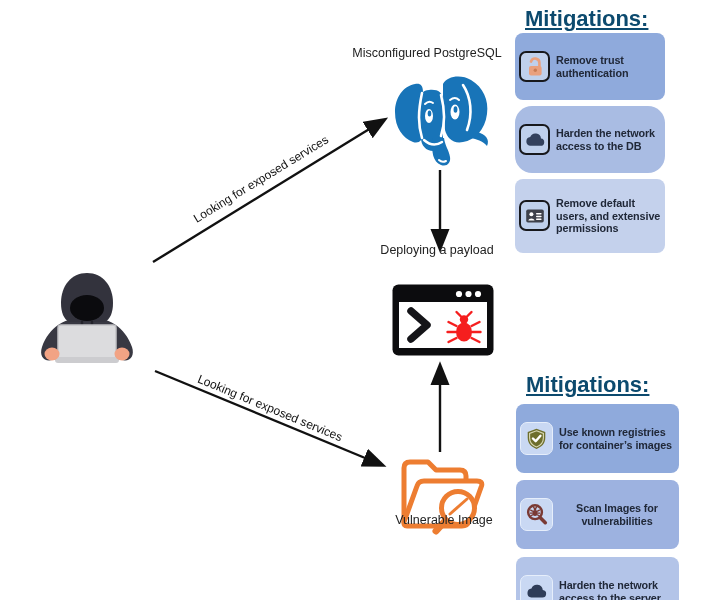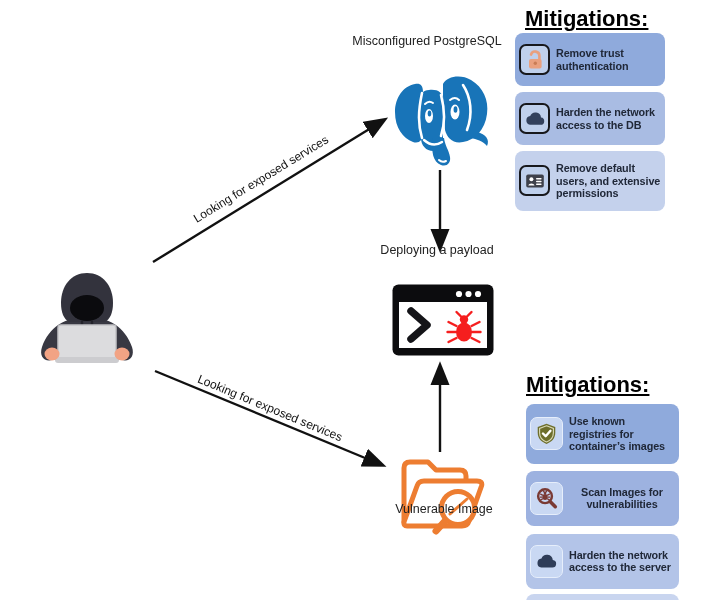--- a/index.html
+++ b/index.html
@@ -23,30 +23,30 @@
   }
   .arrow-label.top { left:149px; top:172px; transform:rotate(-31.5deg); }
   .arrow-label.bot { left:158px; top:401px; transform:rotate(22.5deg); }
 
   
   .panel { position:absolute; }
   .panel-top { left:515px; top:6px;  width:150px; }
   .panel-bot { left:516px; top:372px; width:163px; }
   .panel-title {
     font-size:22px; font-weight:bold; text-decoration:underline;
-    color:#000000; line-height:26px; margin-left:10px; white-space:nowrap;
+    color:#0c4a6e; line-height:26px; margin-left:10px; white-space:nowrap;
   }
   .mbox {
     display:flex; align-items:center; border-radius:8px;
-    padding:11px 4px; box-sizing:border-box;
+    padding:18px 4px; box-sizing:border-box;
   }
   .panel-top .mbox { min-height:39px; margin-top:6px; }
   .panel-top .mbox:nth-of-type(2) { margin-top:1px; }
   .panel-top .mbox.tall { min-height:44px;align-items:center; }
-  .panel-bot .mbox { min-height:39px;margin-left:10px; }
+  .panel-bot .mbox { min-height:39px; }
   .panel-bot .mbox.b1 { margin-top:6px; }
   .panel-bot .mbox.b2 { margin-top:7px; min-height:40px;text-align:center; }
   .panel-bot .mbox.b3 { margin-top:8px; min-height:40px; }
   .panel-bot .mbox.b4 { margin-top:5px; min-height:40px; }
 
   .tile {
     flex:0 0 auto; width:30px; height:30px; border-radius:7px;
     display:flex; align-items:center; justify-content:center;
   }
   .tile-dark  { background:#bfd0ec; border:2.5px solid #17181c; width:27px; height:27px; }
@@ -80,21 +80,21 @@
     <path d="M50,50 C28,50 12,60 5,80 C2,89 7,95 15,93 L85,93 C93,95 98,89 95,80 C88,60 72,50 50,50 Z" fill="#383842"></path>
     <path d="M50,6 C34,6 24,19 24,36 C24,46 27,52 32,55 L68,55 C73,52 76,46 76,36 C76,19 66,6 50,6 Z" fill="#33333d"></path>
     <ellipse cx="50" cy="41" rx="17" ry="13" fill="#0b0b0e"></ellipse>
     <path d="M45,55 L45,63 M55,55 L55,63" stroke="#23232b" stroke-width="2.4" stroke-linecap="round"></path>
     <rect x="21" y="58" width="58" height="34" rx="3" fill="#dcdcde" stroke="#c2c2c6" stroke-width="1.5"></rect>
     <rect x="18" y="90" width="64" height="6" rx="3" fill="#cccccf"></rect>
     <ellipse cx="15" cy="87" rx="7.5" ry="6.5" fill="#f2a384"></ellipse>
     <ellipse cx="85" cy="87" rx="7.5" ry="6.5" fill="#f2a384"></ellipse>
   </svg>
 
-  <div class="node-label" style="left:342px;top:34px;">Misconfigured PostgreSQL</div>
+  <div class="node-label" style="left:342px;top:46px;">Misconfigured PostgreSQL</div>
   <svg class="abs" style="left:389px;top:72px;" width="104" height="96" viewBox="0 0 104 96">
     <g fill="#1874B8">
       <path d="M26,12 C14,14 6,26 6,40 C6,56 14,66 24,70 C30,72 34,68 34,62 L34,20 C34,13 31,11 26,12 Z"></path>
       <path d="M40,18 C34,18 32,22 32,26 L32,66 C32,74 38,80 46,79 C52,78 54,74 54,68 L54,28 C54,20 48,17 40,18 Z"></path>
       <path d="M54,12 C58,4 72,2 82,8 C94,15 100,28 98,42 C96,58 86,68 74,70 C64,72 58,66 56,58 L54,24 Z"></path>
       <path d="M44,66 C42,80 44,90 52,93 C58,95 62,91 61,85 C60,78 56,74 55,66 Z"></path>
       <path d="M88,60 C97,62 101,68 98,74 C94,69 87,67 82,66 Z"></path>
     </g>
     <g fill="none" stroke="#ffffff" stroke-linecap="round">
       <path d="M33,21 C29,40 29,52 33,66" stroke-width="2.6"></path>
@@ -137,37 +137,37 @@
 
   <svg class="abs" style="left:398px;top:452px;" width="90" height="84" viewBox="0 0 90 84">
     <g fill="none" stroke="#ED7D31" stroke-width="5" stroke-linejoin="round" stroke-linecap="round">
       <path d="M6,70 L6,16 Q6,10 12,10 L30,10 L38,18 L62,18 Q68,18 68,24 L68,28"></path>
       <path d="M6,70 L19,34 Q20.5,29 26,29 L79,29 Q85,29 83.5,34 L71,69 Q69.5,74 64,74 L9,74 Q5.5,74 6,70 Z" fill="#ffffff"></path>
     </g>
     <circle cx="60" cy="56" r="16.5" fill="#ffffff" stroke="#ED7D31" stroke-width="5"></circle>
     <path d="M52,62 L69,47" stroke="#ED7D31" stroke-width="3" stroke-linecap="round"></path>
     <path d="M47,69 L38,79" stroke="#ED7D31" stroke-width="7" stroke-linecap="round"></path>
   </svg>
-  <div class="node-label" style="left:359px;top:502px;">Vulnerable Image</div>
+  <div class="node-label" style="left:359px;top:513px;">Vulnerable Image</div>
 
   <div class="panel panel-top">
     <div class="panel-title">Mitigations:</div>
 
     <div class="mbox" style="background: rgb(143, 170, 220);">
       <span class="tile tile-dark">
         <svg width="22" height="22" viewBox="0 0 22 22">
           <path d="M15.4,10 L15.4,7 a4.3,4.3 0 0 0 -8.4,-1.4" fill="none" stroke="#E9A07E" stroke-width="2.6" stroke-linecap="round"></path>
           <rect x="5" y="10" width="12.6" height="9.6" rx="2" fill="#E9A07E"></rect>
           <circle cx="11.3" cy="14.3" r="1.7" fill="#c97c55"></circle>
         </svg>
       </span>
       <span class="mtext">Remove trust authentication</span>
     </div>
 
-    <div class="mbox" style="background: rgb(169, 188, 227);">
+    <div class="mbox" style="background: rgb(169, 188, 227); border-radius: 17px;">
       <span class="tile tile-dark">
         <svg width="22" height="22" viewBox="0 0 22 22">
           <path d="M6,16.8 h10.6 a3.6,3.6 0 0 0 0.4,-7.18 A5.6,5.6 0 0 0 6.2,8.1 a4.4,4.4 0 0 0 -0.2,8.7 Z" fill="#33415C"></path>
         </svg>
       </span>
       <span class="mtext">Harden the network access to the DB</span>
     </div>
 
     <div class="mbox tall" style="background: rgb(196, 209, 236);">
       <span class="tile tile-dark">

